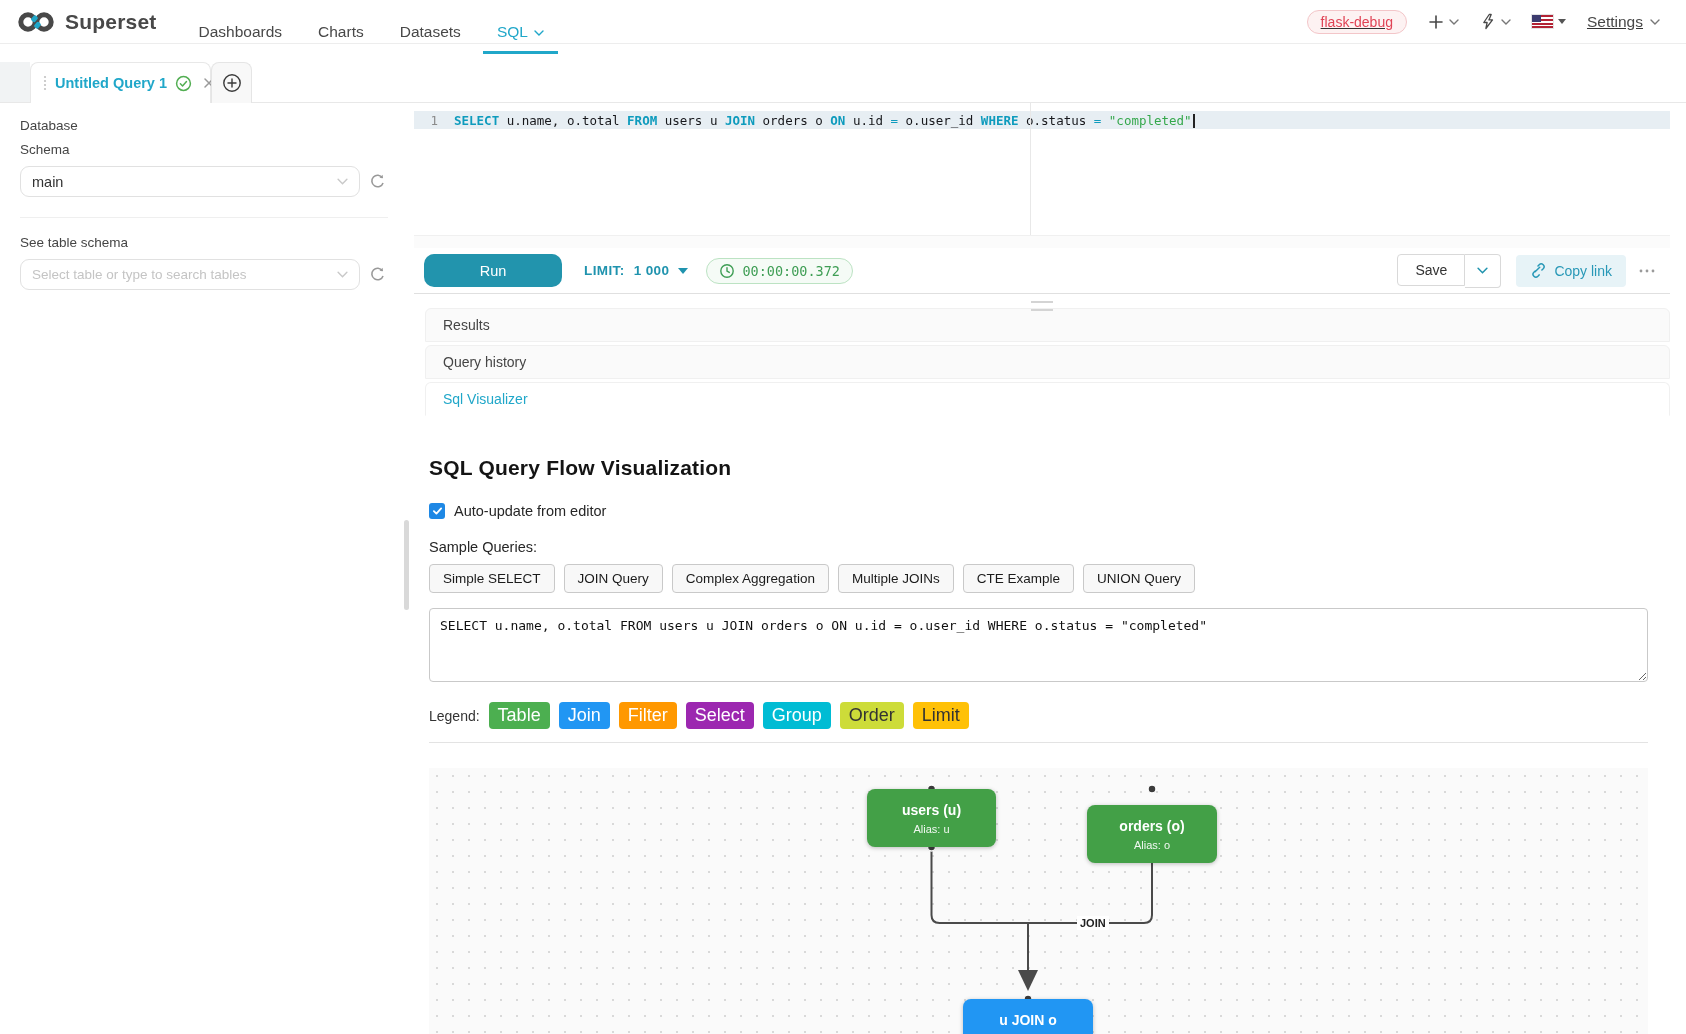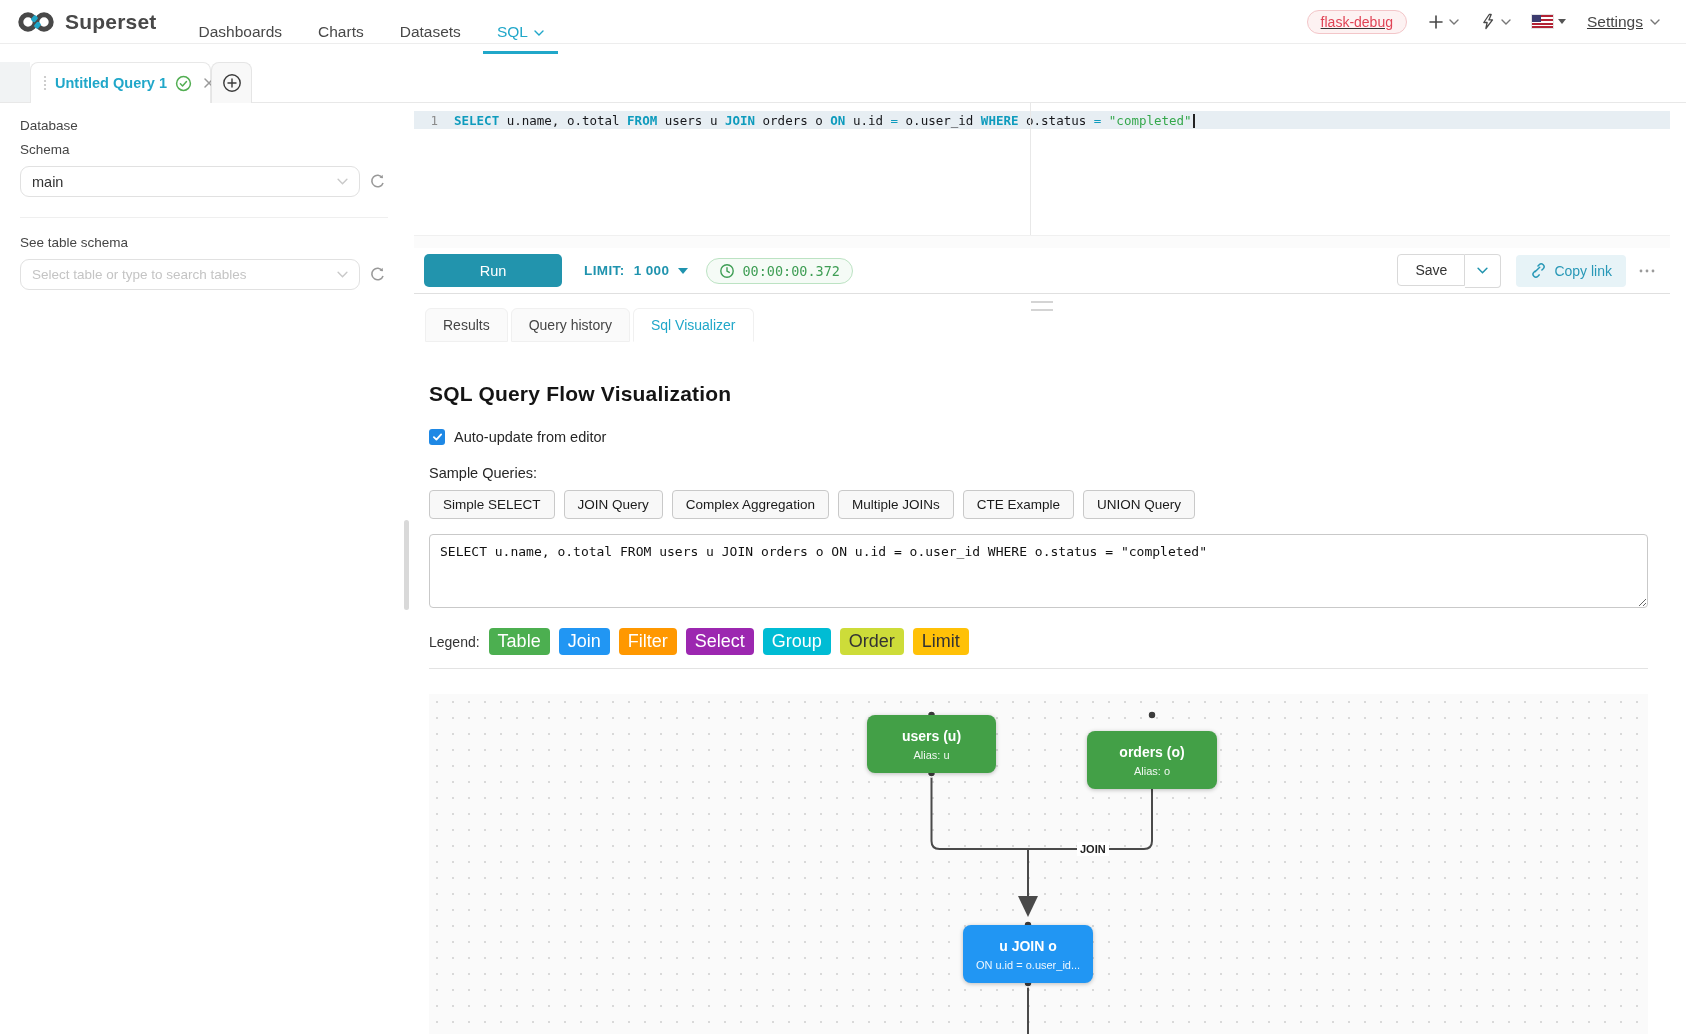--- a/index.html
+++ b/index.html
@@ -68,42 +68,42 @@
   .t-kw{color:#0e9bbd;font-weight:700;}
   .t-op{color:#0e9bbd;}
   .t-str{color:#35a84c;}
   .t-p{color:#17181c;}
   .cursor{display:inline-block;width:2px;height:14px;background:#222;vertical-align:text-bottom;margin-left:1px;}
   .print-margin{position:absolute;left:616px;top:0;bottom:12px;width:1px;background:#e8e8e8;}
   .editor-scroll{position:absolute;left:0;right:0;bottom:0;height:12px;background:#fbfbfb;border-top:1px solid #f0f0f0;}
 
   
   .toolbar{height:45px;display:flex;align-items:center;padding:0 14px 0 10px;box-sizing:border-box;background:#fff;}
-  .run-btn{width:138px;height:33px;background:#2294ad;color:#fff;border:none;border-radius:5px;
+  .run-btn{width:138px;height:33px;background:#2294ad;color:#fff;border:none;border-radius:10px;
            font-size:14.5px;font-family:inherit;cursor:pointer;}
   .limit{display:flex;align-items:center;gap:9px;color:#1f93ae;font-weight:600;font-size:13.5px;
          letter-spacing:.4px;margin-left:22px;cursor:pointer;}
   .limit .caret-down{border-top-color:#1f93ae;border-left-width:5px;border-right-width:5px;border-top-width:6px;}
   .timer{display:flex;align-items:center;gap:7px;border:1px solid #bce3c3;background:#f5fbf6;color:#3f9e55;
          border-radius:15px;padding:4px 12px;margin-left:18px;font-family:"DejaVu Sans Mono",monospace;font-size:13.5px;}
   .toolbar-spacer{flex:1;}
   .save-group{display:flex;}
   .save-main{height:32px;padding:0 17px;background:#fff;border:1px solid #d9d9d9;border-radius:4px 0 0 4px;
              font-size:14px;color:#333;font-family:inherit;cursor:pointer;}
   .save-caret{width:35px;height:32px;background:#fff;border:1px solid #d9d9d9;border-left:none;
               border-radius:0 4px 4px 0;display:flex;align-items:center;justify-content:center;color:#1f93ae;cursor:pointer;}
   .copy-link{display:flex;align-items:center;gap:8px;height:32px;padding:0 14px;background:#e7f3f7;border:none;
              border-radius:4px;color:#2898b7;font-size:14px;font-family:inherit;margin-left:15px;cursor:pointer;}
   .more-btn{display:flex;align-items:center;margin-left:12px;color:#9a9a9a;cursor:pointer;}
 
   
   .south{position:relative;border-top:1px solid #e0e0e0;height:calc(100% - 190px);box-sizing:border-box;background:#fff;}
   .drag-handle{position:absolute;top:7px;left:50%;transform:translateX(-50%);width:22px;height:6px;
                border-top:2px solid #d4d4d4;border-bottom:2px solid #d4d4d4;cursor:row-resize;}
-  .result-tabs{display:flex;gap:3px;padding:14px 0 0 11px;}
+  .result-tabs{display:flex;gap:3px;padding:14px 0 0 11px;flex-direction:column;}
   .rtab{padding:8px 17px;font-size:14px;color:#454545;background:#fafafa;border:1px solid #f0f0f0;
         border-radius:6px 6px 0 0;cursor:pointer;}
   .rtab.active{background:#fff;color:#20a7c9;border-bottom-color:#fff;font-weight:500;}
 
   .viz{padding:0 22px 0 15px;}
   .viz-title{font-size:21px;color:#141414;margin:40px 0 0;font-weight:700;letter-spacing:.2px;}
   .auto-row{display:flex;align-items:center;gap:9px;margin-top:23px;cursor:pointer;width:fit-content;}
   .checkbox{width:16px;height:16px;background:#1e88e5;border-radius:3px;display:flex;align-items:center;
             justify-content:center;flex:none;}
   .auto-label{font-size:14.5px;color:#262626;}

